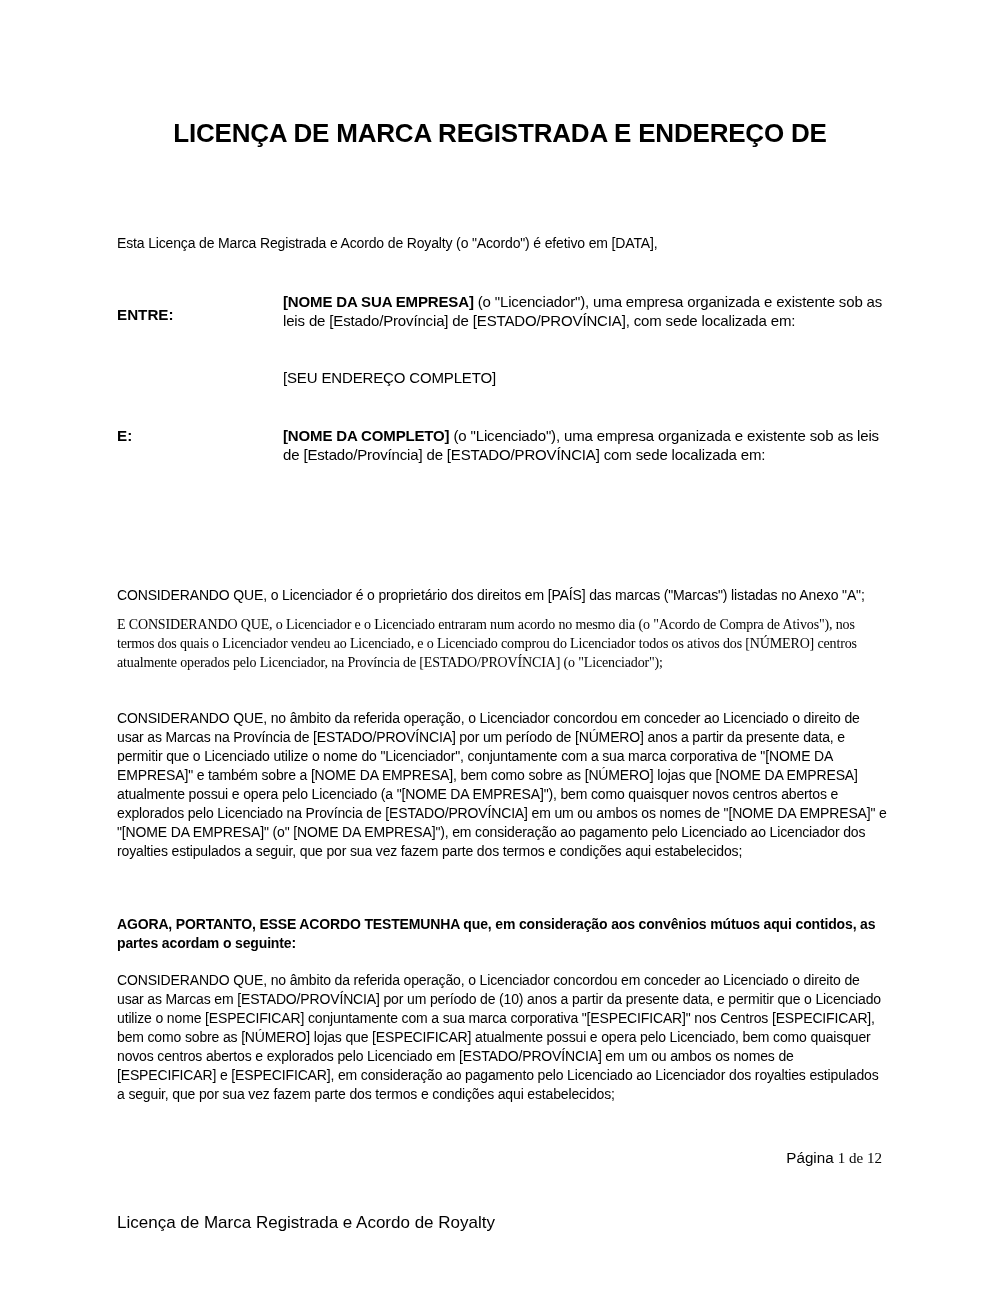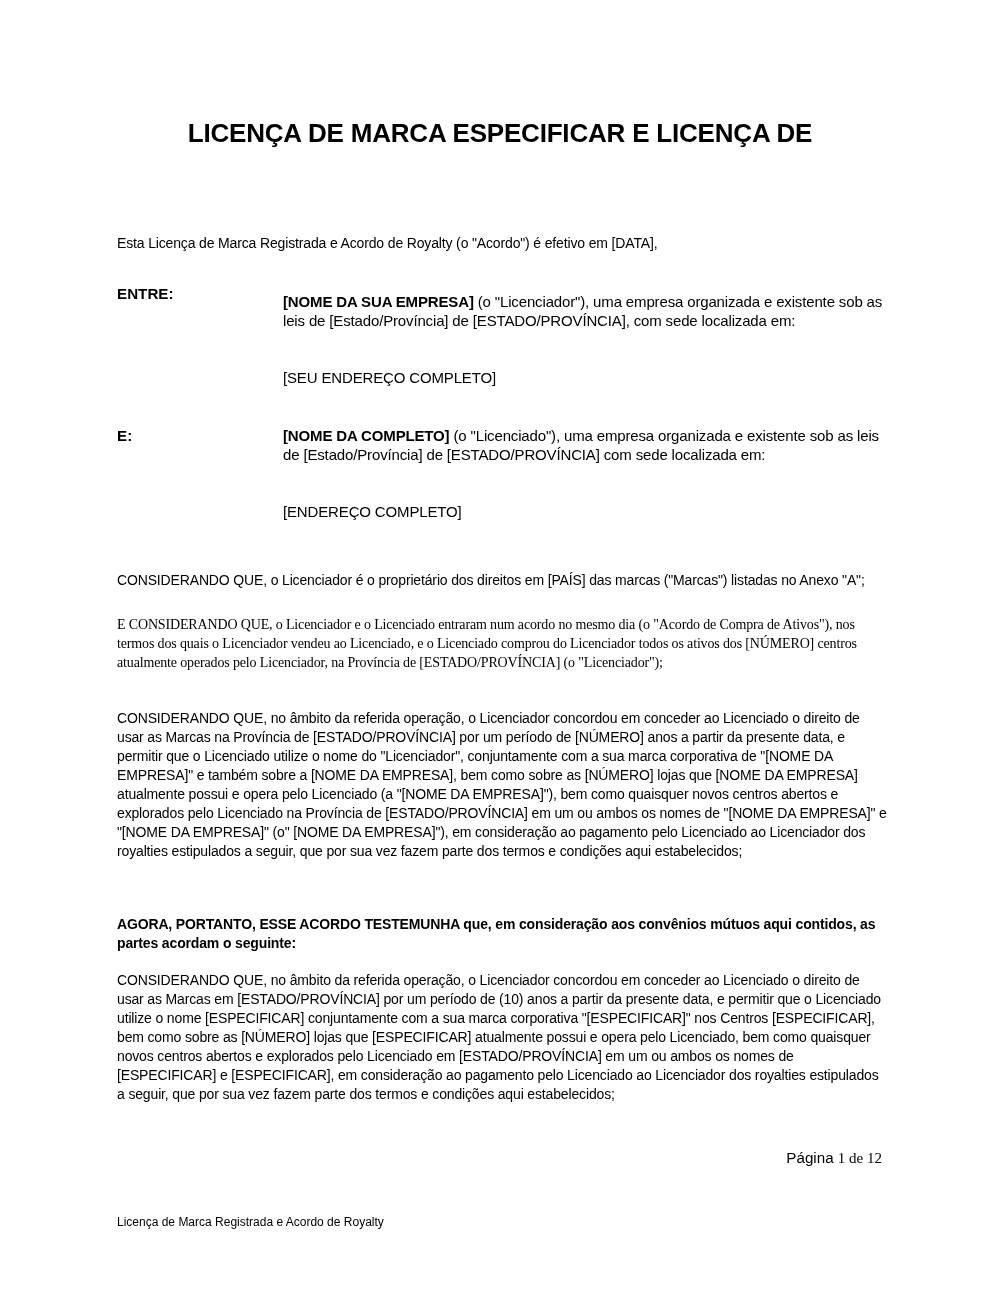--- a/index.html
+++ b/index.html
@@ -7,48 +7,47 @@
          font-family: "Liberation Sans", sans-serif; color: #000; }
   .page { position: absolute; left: 0; top: 0; width: 1000px; height: 1290px; background: #fff; }
   .title { position: absolute; left: 117px; width: 766px; top: 118px; text-align: center;
            font-weight: bold; font-size: 26px; line-height: 31px; letter-spacing: -0.2px; }
   .para { position: absolute; left: 117px; width: 770px; font-size: 14px; line-height: 19px;
           letter-spacing: -0.15px; }
   .party-label { position: absolute; left: 117px; font-weight: bold; font-size: 15.2px; line-height: 19px; }
   .party-body { position: absolute; left: 283px; width: 600px; font-size: 15px; line-height: 19px;
                 letter-spacing: -0.15px; }
   .party-body b { font-weight: bold; }
-  .footer-left { position: absolute; left: 117px; top: 1213px; font-size: 12px; line-height: 19px; }
+  .footer-left { position: absolute; left: 117px; top: 1213px; font-size: 17px; line-height: 19px; }
   .footer-right { position: absolute; right: 118px; top: 1148px; font-size: 15.2px; line-height: 19px; }
   .footer-right .num { font-family: "Liberation Serif", serif; font-size: 15px; }
 </style>
 </head>
 <body>
 
 <div class="page">
 
   <div class="title">
-    <div>LICENÇA DE MARCA ESPECIFICAR E LICENÇA DE</div>
+    <div>LICENÇA DE MARCA REGISTRADA E ENDEREÇO DE</div>
   </div>
 
   <div class="para" style="top:234px;">Esta Licença de Marca Registrada e Acordo de Royalty (o "Acordo") é efetivo em [DATA],</div>
 
-  <div class="party-label" style="top:284px;">ENTRE:</div>
+  <div class="party-label" style="top:305px;">ENTRE:</div>
   <div class="party-body" style="top:292px;">
     <b>[NOME DA SUA EMPRESA]</b><span> (o "Licenciador"), uma empresa organizada e existente sob as leis de [Estado/Província] de [ESTADO/PROVÍNCIA], com sede localizada em:</span>
   </div>
   <div class="party-body" style="top:368px;">[SEU ENDEREÇO COMPLETO]</div>
 
   <div class="party-label" style="top:426px;">E:</div>
   <div class="party-body" style="top:426px;">
     <b>[NOME DA COMPLETO]</b><span> (o "Licenciado"), uma empresa organizada e existente sob as leis de [Estado/Província] de [ESTADO/PROVÍNCIA] com sede localizada em:</span>
   </div>
-  <div class="party-body" style="top:502px;">[ENDEREÇO COMPLETO]</div>
 
-  <div class="para" style="top:571px;">CONSIDERANDO QUE, o Licenciador é o proprietário dos direitos em [PAÍS] das marcas ("Marcas") listadas no Anexo "A";</div>
+  <div class="para" style="top:586px;">CONSIDERANDO QUE, o Licenciador é o proprietário dos direitos em [PAÍS] das marcas ("Marcas") listadas no Anexo "A";</div>
   <div class="para" style="top:615px;font-family:Liberation Serif, serif;">E CONSIDERANDO QUE, o Licenciador e o Licenciado entraram num acordo no mesmo dia (o "Acordo de Compra de Ativos"), nos termos dos quais o Licenciador vendeu ao Licenciado, e o Licenciado comprou do Licenciador todos os ativos dos [NÚMERO] centros atualmente operados pelo Licenciador, na Província de [ESTADO/PROVÍNCIA] (o "Licenciador");</div>
   <div class="para" style="top:709px;">CONSIDERANDO QUE, no âmbito da referida operação, o Licenciador concordou em conceder ao Licenciado o direito de usar as Marcas na Província de [ESTADO/PROVÍNCIA] por um período de [NÚMERO] anos a partir da presente data, e permitir que o Licenciado utilize o nome do "Licenciador", conjuntamente com a sua marca corporativa de "[NOME DA EMPRESA]" e também sobre a [NOME DA EMPRESA], bem como sobre as [NÚMERO] lojas que [NOME DA EMPRESA] atualmente possui e opera pelo Licenciado (a "[NOME DA EMPRESA]"), bem como quaisquer novos centros abertos e explorados pelo Licenciado na Província de [ESTADO/PROVÍNCIA] em um ou ambos os nomes de "[NOME DA EMPRESA]" e "[NOME DA EMPRESA]" (o" [NOME DA EMPRESA]"), em consideração ao pagamento pelo Licenciado ao Licenciador dos royalties estipulados a seguir, que por sua vez fazem parte dos termos e condições aqui estabelecidos;</div>
   <div class="para" style="top:915px;font-weight:bold;">AGORA, PORTANTO, ESSE ACORDO TESTEMUNHA que, em consideração aos convênios mútuos aqui contidos, as partes acordam o seguinte:</div>
   <div class="para" style="top:971px;">CONSIDERANDO QUE, no âmbito da referida operação, o Licenciador concordou em conceder ao Licenciado o direito de usar as Marcas em [ESTADO/PROVÍNCIA] por um período de (10) anos a partir da presente data, e permitir que o Licenciado utilize o nome [ESPECIFICAR] conjuntamente com a sua marca corporativa "[ESPECIFICAR]" nos Centros [ESPECIFICAR], bem como sobre as [NÚMERO] lojas que [ESPECIFICAR] atualmente possui e opera pelo Licenciado, bem como quaisquer novos centros abertos e explorados pelo Licenciado em [ESTADO/PROVÍNCIA] em um ou ambos os nomes de [ESPECIFICAR] e [ESPECIFICAR], em consideração ao pagamento pelo Licenciado ao Licenciador dos royalties estipulados a seguir, que por sua vez fazem parte dos termos e condições aqui estabelecidos;</div>
 
   <div class="footer-left">Licença de Marca Registrada e Acordo de Royalty</div>
   <div class="footer-right">
     <span>Página </span><span class="num">1</span><span class="num"> de </span><span class="num">12</span>
   </div>
 

